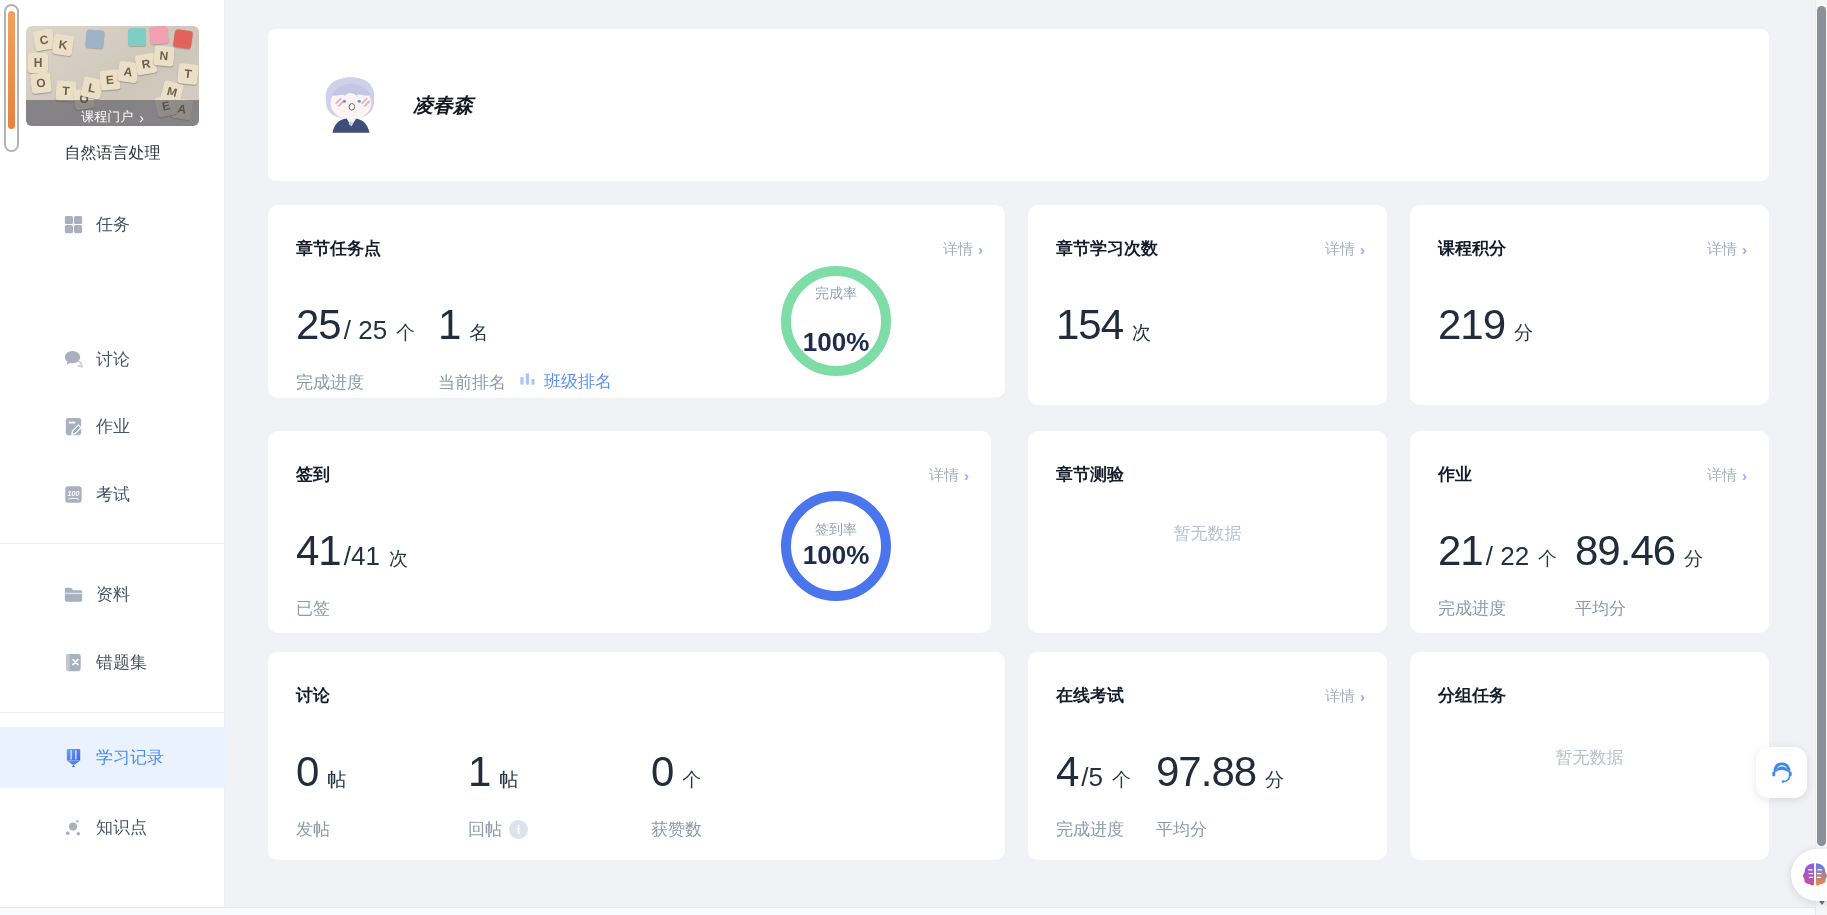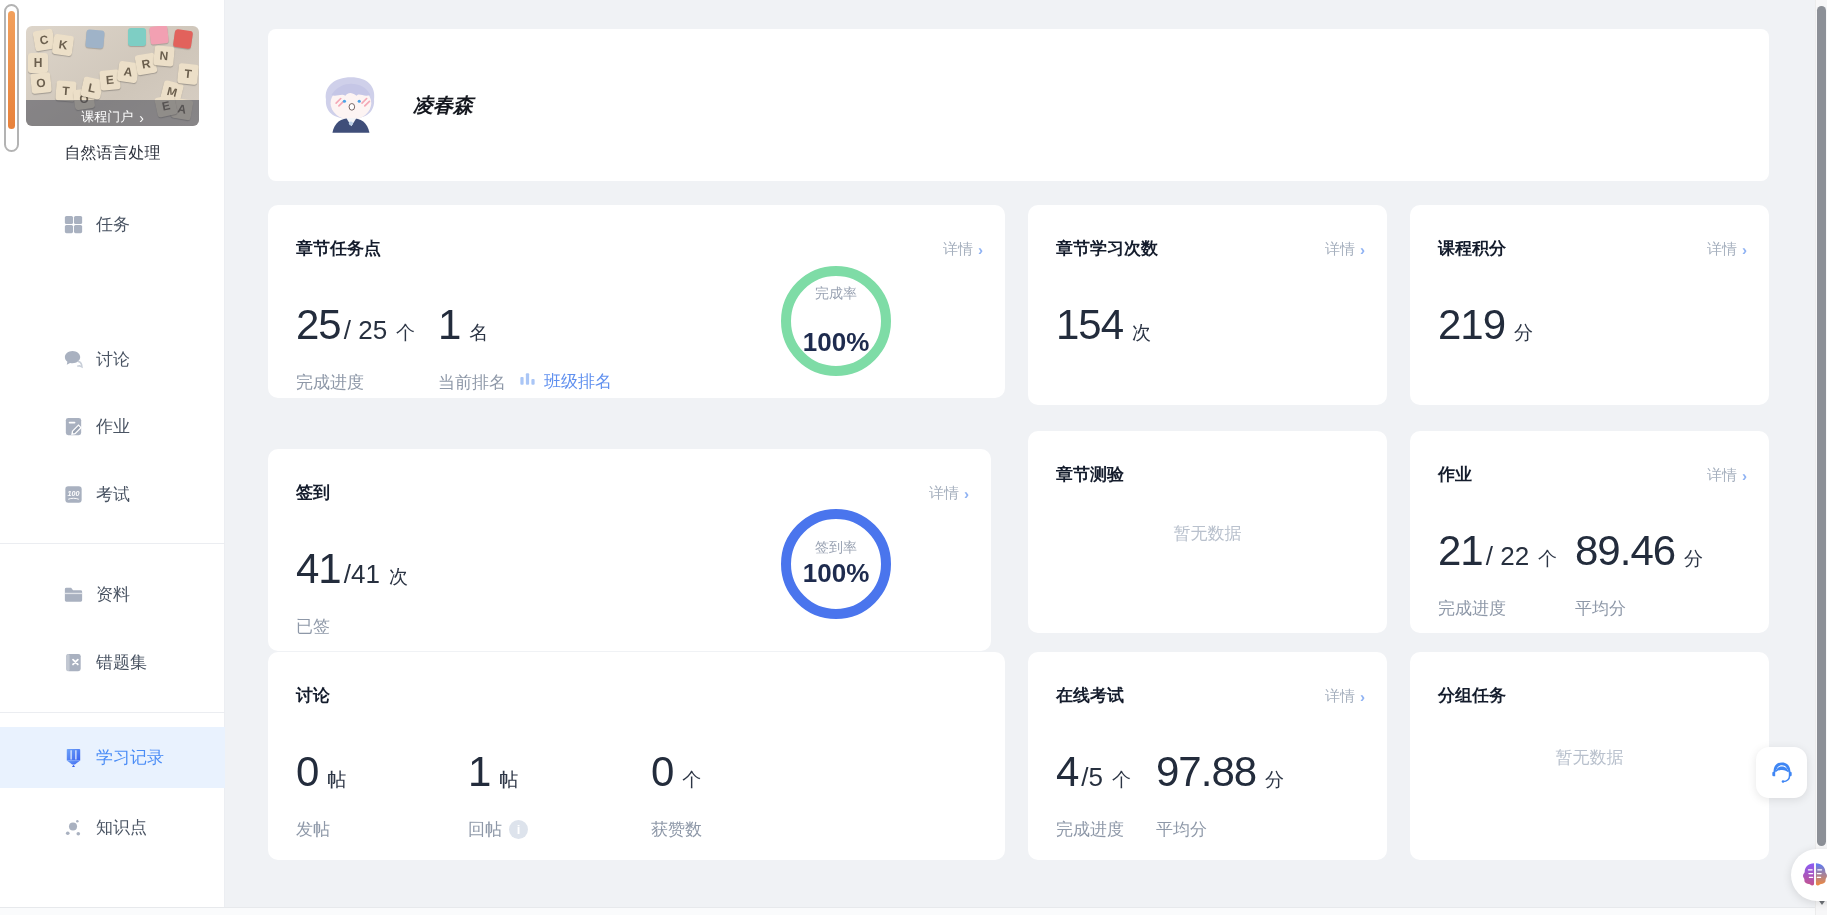--- a/index.html
+++ b/index.html
@@ -61,21 +61,21 @@
   .ring { position:absolute; width:110px; height:110px; border-radius:50%; border:10px solid #7edca6; display:flex; flex-direction:column; align-items:center; justify-content:center; gap:1px; }
   .ring-label { font-size:14px; color:#9aa3b3; }
   .ring-value { font-size:26px; font-weight:bold; color:#1e2b4e; }
 
   .empty { position:absolute; left:0; right:0; top:50%; transform:translateY(-45%); text-align:center; font-size:17px; color:#b9c1cd; }
 
   
   .c1 { left:268px; top:205px; width:737px; height:193px; }
   .c2 { left:1028px; top:205px; width:359px; height:200px; }
   .c3 { left:1410px; top:205px; width:359px; height:200px; }
-  .c4 { left:268px; top:449px; width:723px; height:202px; }
+  .c4 { left:268px; top:431px; width:723px; height:202px; }
   .c5 { left:1028px; top:431px; width:359px; height:202px; }
   .c6 { left:1410px; top:431px; width:359px; height:202px; }
   .c7 { left:268px; top:652px; width:737px; height:208px; }
   .c8 { left:1028px; top:652px; width:359px; height:208px;padding-left:28px; }
   .c9 { left:1410px; top:652px; width:359px; height:208px; }
 
   
   .scrollbar { position:absolute; right:0; top:0; width:12px; height:915px; background:#f7f7f8; border-left:1px solid #ececec; z-index:20; }
   .scrollbar .sb-thumb { position:absolute; left:1px; top:6px; width:9px; height:840px; border-radius:5px; background:#8c9097; }
   .sb-arrow { position:absolute; left:1px; bottom:10px; width:0; height:0; border-left:5px solid transparent; border-right:5px solid transparent; border-top:7px solid #6e7277; }

